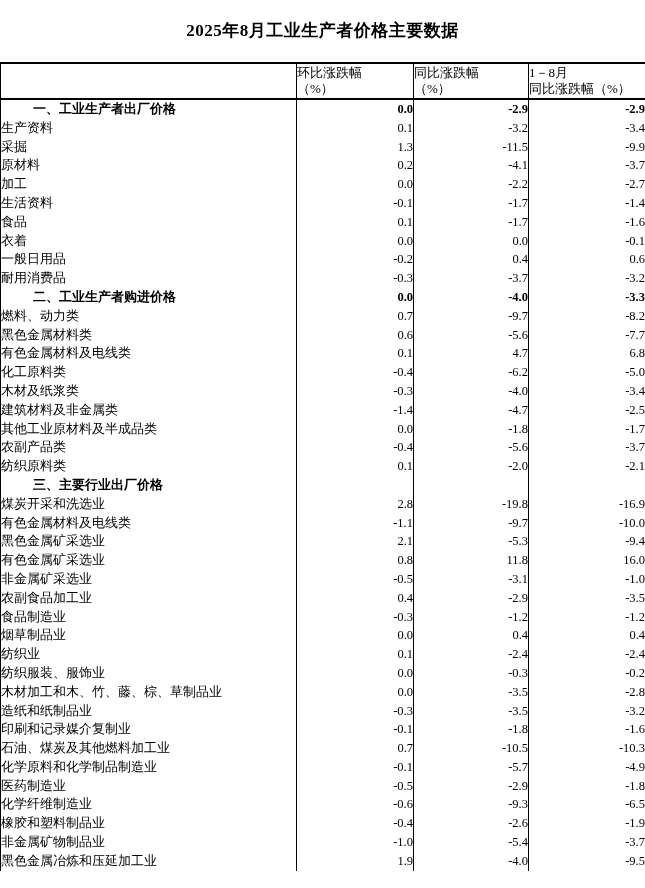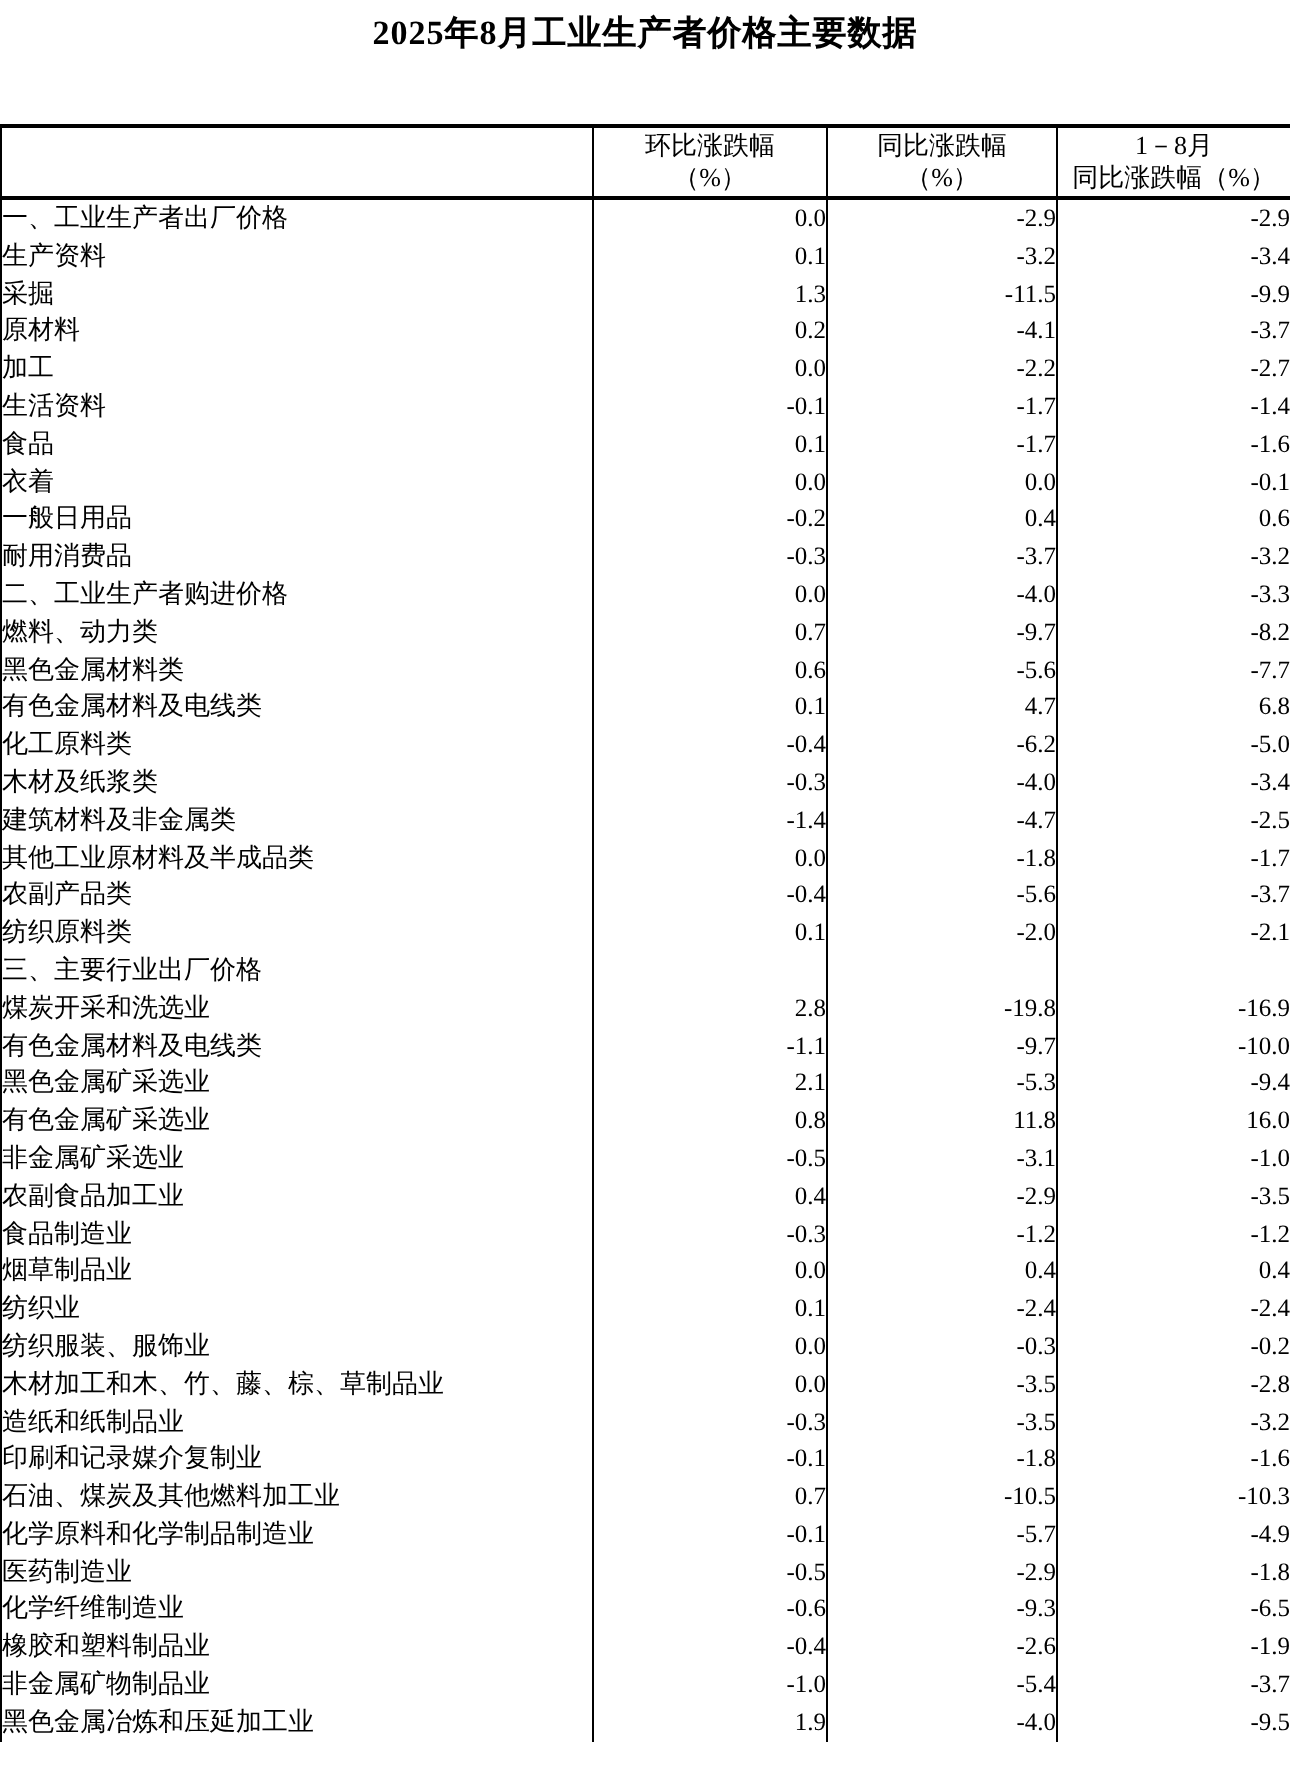--- a/index.html
+++ b/index.html
@@ -8,21 +8,21 @@
     height: 888px;
     background: #ffffff;
     color: #000000;
     font-family: "Liberation Serif", "DejaVu Serif", serif;
     overflow: hidden;
     box-sizing: border-box;
   }
   .title-bar {
     height: 62px;
     box-sizing: border-box;
-    padding-top: 5px;
+    padding-top: 19px;
     text-align: center;
   }
   .title {
     font-size: 17px;
     font-weight: bold;
     letter-spacing: 0.5px;
   }
   table.ppi {
     border-collapse: collapse;
     table-layout: fixed;
@@ -38,32 +38,32 @@
     white-space: nowrap;
   }
   table.ppi th:not(:first-child),
   table.ppi td:not(:first-child) {
     border-left: 1px solid #000;
   }
   thead th {
     border-bottom: 2px solid #000;
     font-weight: normal;
     font-size: 13px;
-    text-align: center;
+    text-align: left;
     height: 34px;
     line-height: 16px;
   }
   tbody tr { height: 18.79px; }
   tbody td { font-size: 13px; line-height: 18.79px; }
   td.label-cell { text-align: left; }
   td.num-cell { text-align: right; padding-right: 8px; font-size: 12.5px; }
   .indent-0 { padding-left: 6px; }
   .indent-1 { padding-left: 25px; margin-top: 24px; }
   .indent-2 { padding-left: 37px; }
-  tr.section-row td { font-weight: normal; }
+  tr.section-row td { font-weight: bold; padding-left: 32px; }
 </style>
 </head>
 <body>
 
 <div class="doc">
   <div class="title-bar">
     <span class="title">2025年8月工业生产者价格主要数据</span>
   </div>
 
   <table class="ppi">

